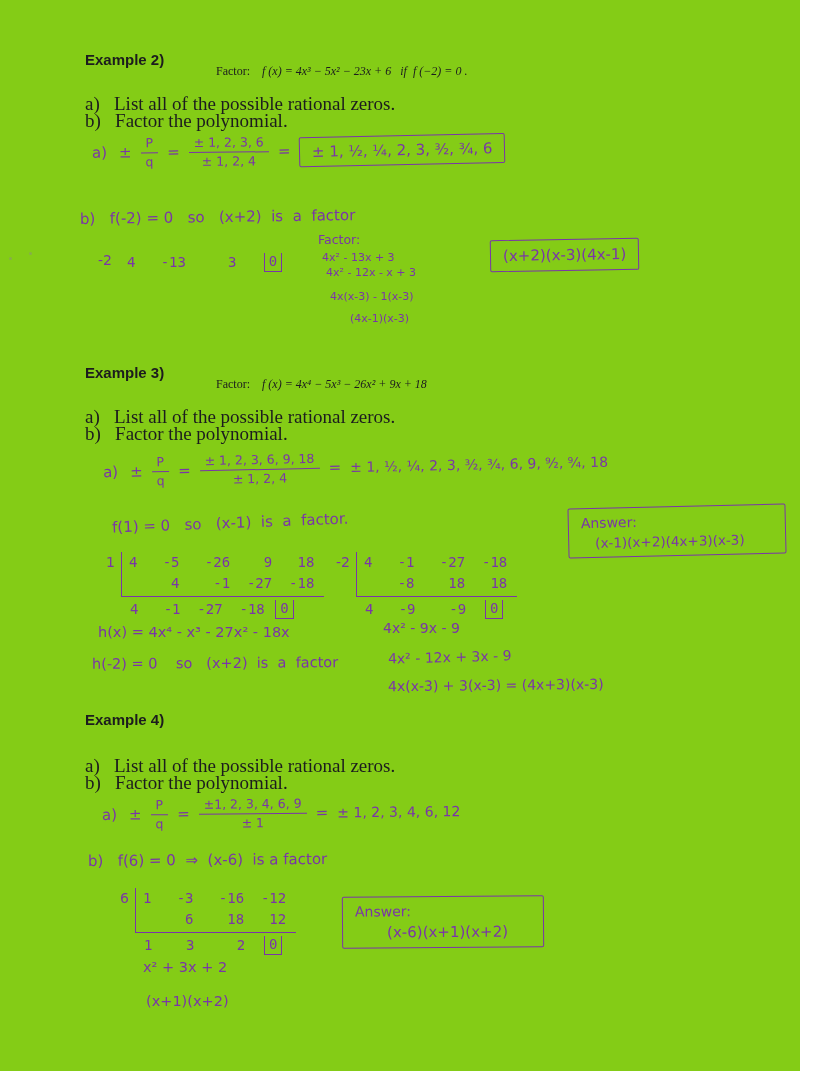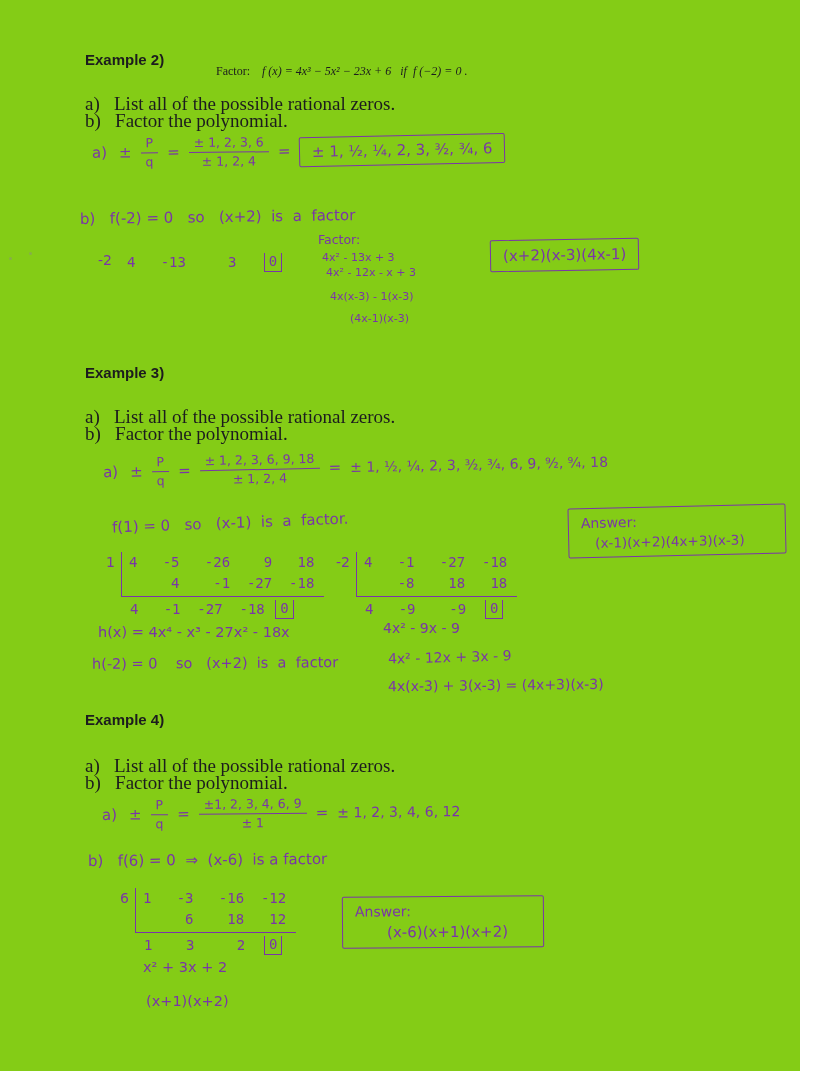--- a/index.html
+++ b/index.html
@@ -91,20 +91,23 @@
     <div class="step" style="margin:2px 0 0 8px">4x² - 12x - x + 3</div>
     <div class="step" style="margin:11px 0 0 12px">4x(x-3) - 1(x-3)</div>
     <div class="step" style="margin:9px 0 0 32px">(4x-1)(x-3)</div>
   </div>
 
   <div class="abs hand answer-box" style="left:490px; top:239px; transform:rotate(-0.9deg)">
     <div class="aval" style="font-size:15px">(x+2)(x-3)(4x-1)</div>
   </div>
 
   <div class="abs ex-title" style="left:85px; top:364px">Example 3)</div>
+  <div class="abs problem" style="left:204px; top:362px">
+    <span class="flabel">Factor:</span><span class="formula">f (x) = 4x⁴ − 5x³ − 26x² + 9x + 18</span>
+  </div>
   <div class="abs task" style="left:85px; top:406px">a)   List all of the possible rational zeros.</div>
   <div class="abs task" style="left:85px; top:423px">b)   Factor the polynomial.</div>
 
   <div class="abs hand aline" style="left:103px; top:450px; transform:rotate(-1.2deg)">
     <span class="alabel">a)</span>
     <span>±</span>
     <span class="frac">
       <span class="num">P</span>
       <span class="den">q</span>
     </span>

